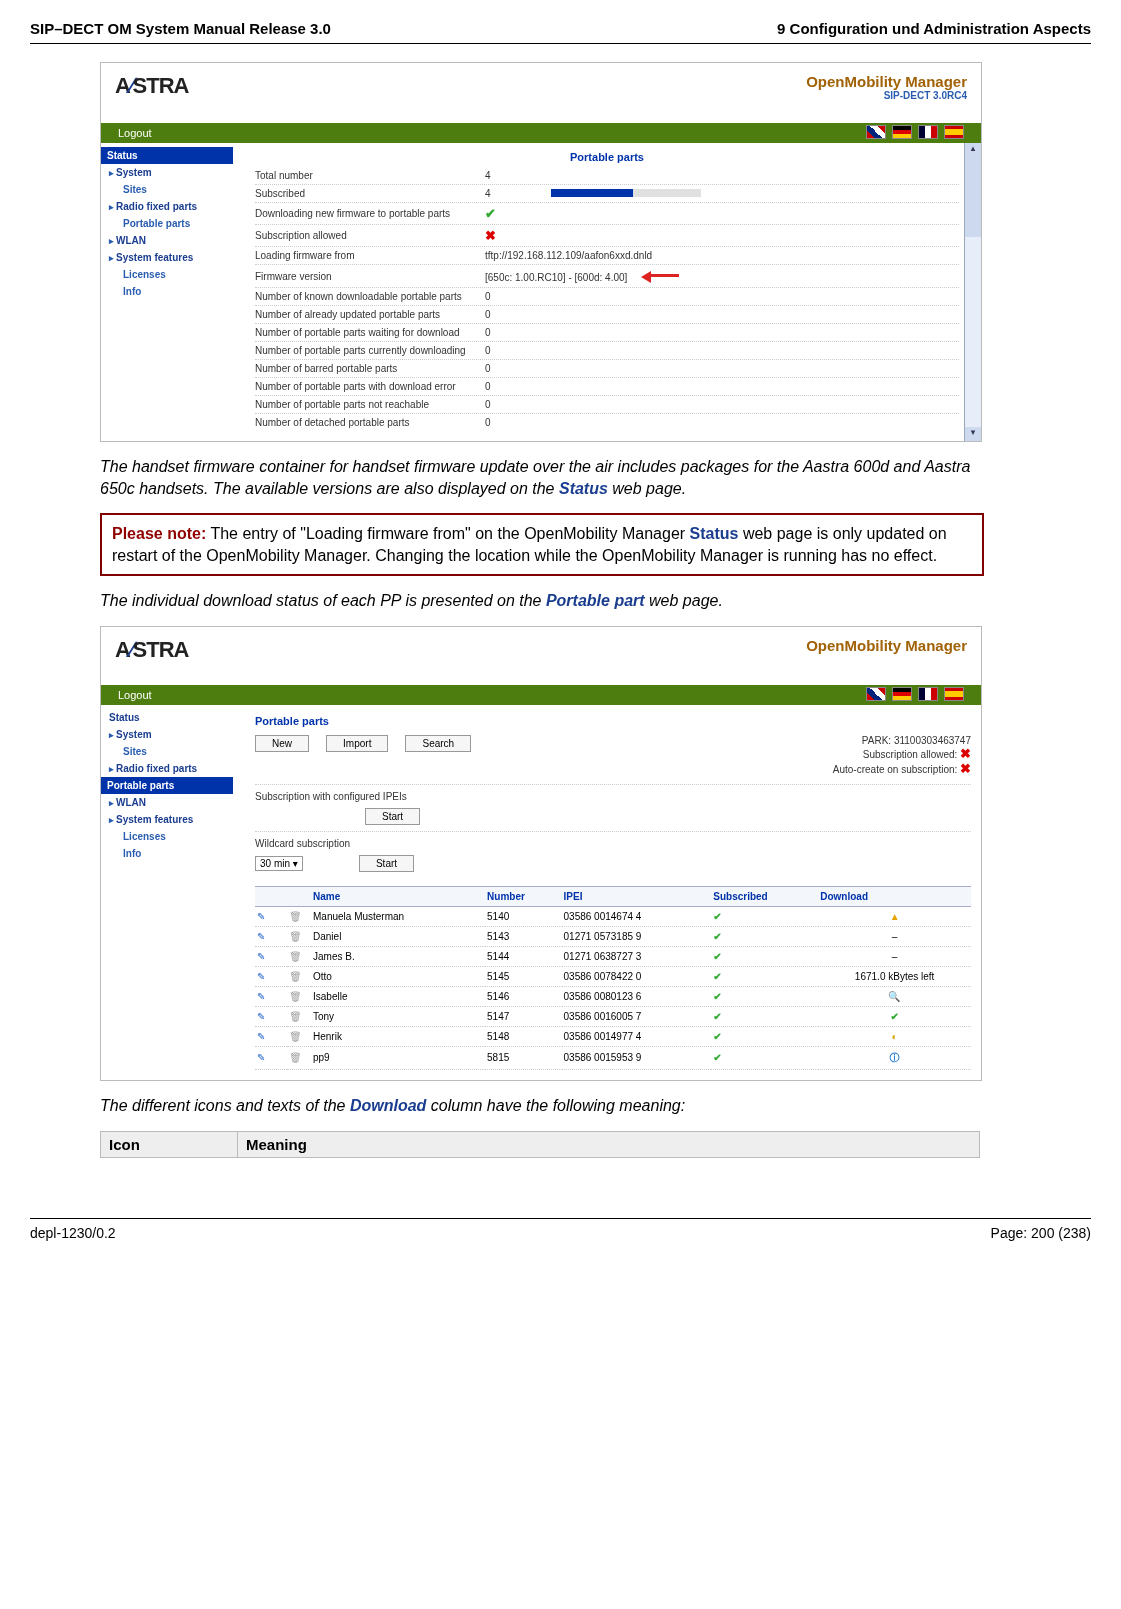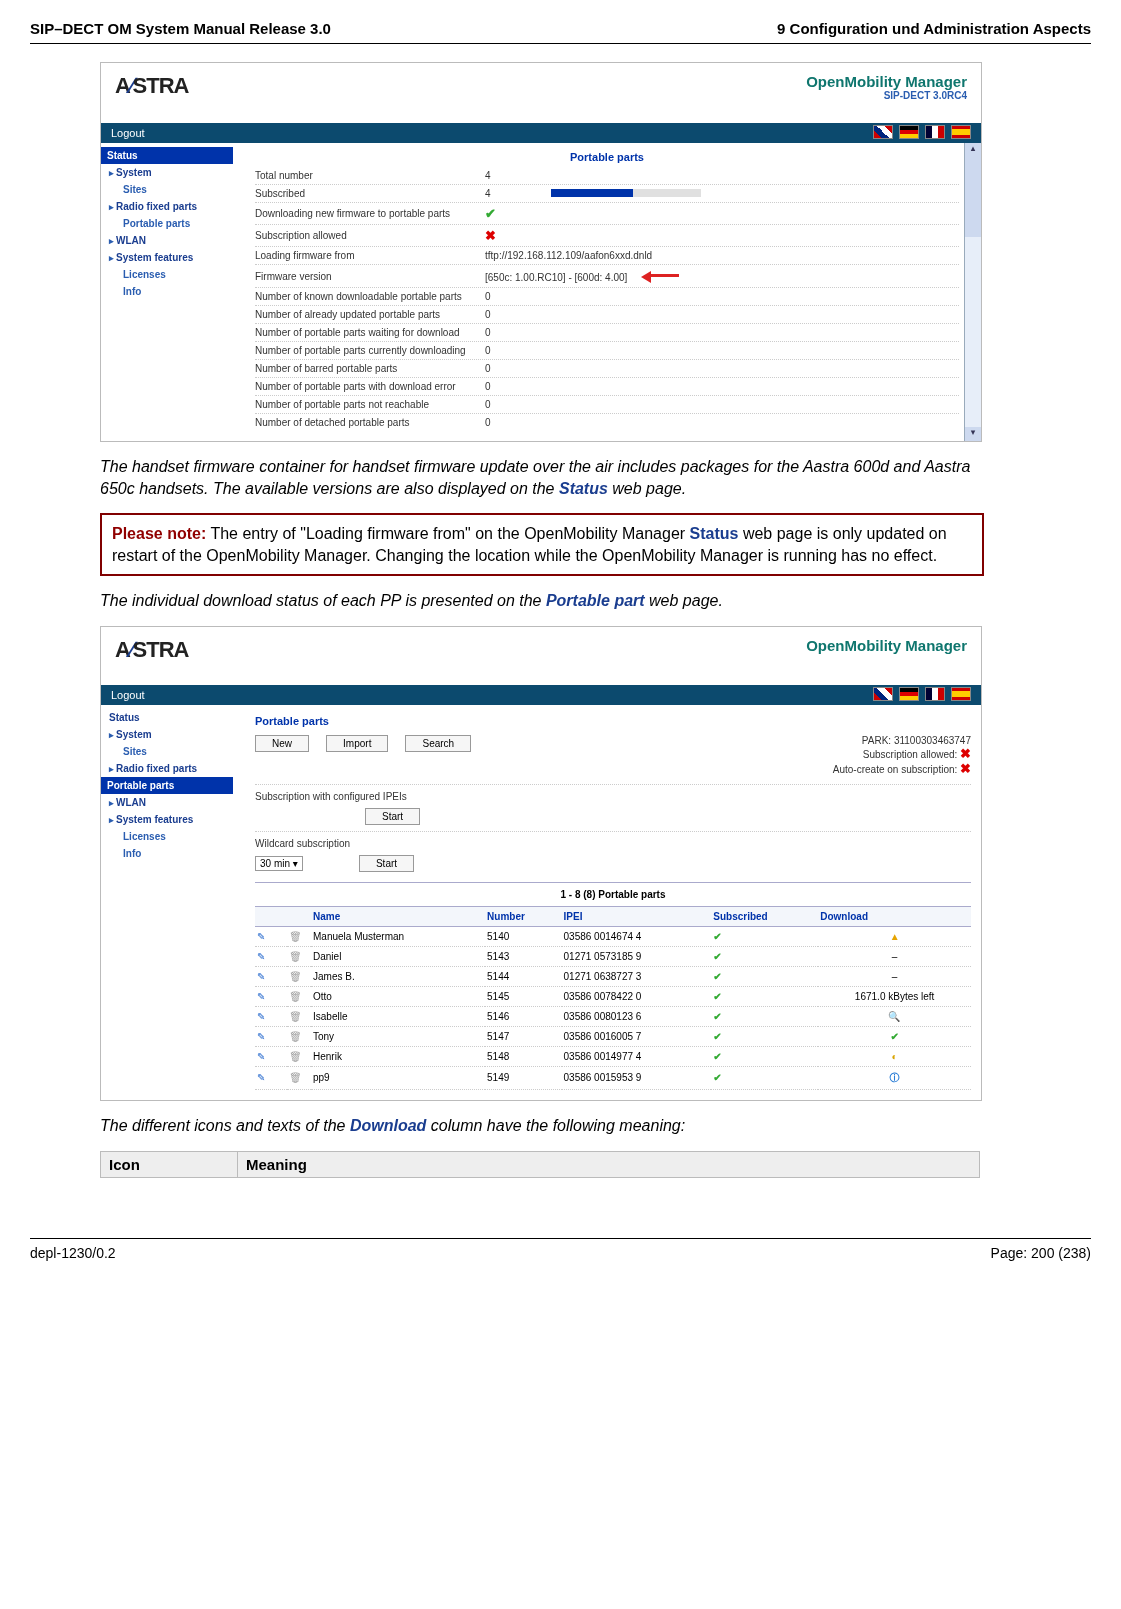--- a/index.html
+++ b/index.html
@@ -15,23 +15,23 @@
   .body-text { margin: 14px 0 14px 70px; font-size: 16px; line-height: 1.35; width: 880px; font-style: italic; }
   .body-text .linkish { color: #1a3d8f; font-weight: bold; }
   .note-box { border: 2px solid #800000; margin: 10px 0 10px 70px; padding: 8px 10px; width: 860px; font-size: 16px; line-height: 1.35; }
   .note-box .lbl { color: #900000; font-weight: bold; }
   .note-box .linkish { color: #1a3d8f; font-weight: bold; }
   .scr-wrap { margin-left: 70px; border: 1px solid #bbb; width: 880px; font-size: 11px; position: relative; }
   .scr-topbar { display: flex; justify-content: space-between; align-items: flex-start; padding: 10px 14px 22px; }
   .logo { font-weight: bold; font-size: 22px; color: #222; letter-spacing: -1px;}
   .logo b { color:#1a3d8f; }
   .omm { text-align: right; }
-  .omm-title { color: #0f766e; font-weight: bold; font-size: 15px; }
+  .omm-title { color: #a16207; font-weight: bold; font-size: 15px; }
   .omm-sub { color: #2a5db0; font-size: 10px; font-weight: bold; }
-  .bluebar { background: #0c4a6e; color: #fff; font-size: 11px; padding: 2px 10px; display:flex; justify-content:space-between; align-items:center;}
+  .bluebar { background: #4d7c0f; color: #fff; font-size: 11px; padding: 2px 17px; display:flex; justify-content:space-between; align-items:center;}
   .flags span { display:inline-block; width:18px; height:12px; margin-left:3px; border:1px solid #888;}
   .flag-uk { background: linear-gradient(45deg,#c00 25%,#00247d 25% 50%,#fff 50% 75%,#c00 75%);}
   .flag-de { background: linear-gradient(#000 33%,#d00 33% 66%,#fc0 66%);}
   .flag-fr { background: linear-gradient(90deg,#003 33%,#fff 33% 66%,#c00 66%);}
   .flag-es { background: linear-gradient(#c00 25%,#fc0 25% 75%,#c00 75%);}
   .scr-body { display:flex; }
   .scr-side { width: 140px; background: #fff; font-size: 10px; color:#1a3d8f; font-weight:bold; padding: 4px 0 10px 8px; }
   .scr-side div { padding: 3px 0; }
   .scr-side .hl { background:#0033aa; color:#fff; padding:3px 6px; margin-left:-8px; width:120px;}
   .scr-side .sub { padding-left: 14px; color:#2a5db0;}
@@ -242,21 +242,20 @@
         </div>
       </div>
       <div style="font-size:10px; color:#333; border-top:1px dotted #ccc; padding-top:6px;">Subscription with configured IPEIs</div>
       <div style="padding:6px 0 6px 110px;"><span class="btn">Start</span></div>
       <div style="font-size:10px; color:#333; border-top:1px dotted #ccc; padding-top:6px;">Wildcard subscription</div>
       <div style="padding:6px 0 10px 0;">
         <span class="sel"><span>30 min</span> ▾</span>
         <span style="display:inline-block;width:50px;"></span>
         <span class="btn">Start</span>
       </div>
-      <div class="tbl-caption">1 - 8 (8) Portable parts</div>
       <table class="tbl">
         <thead>
             <tr>
           <th style="width:28px;"></th>
               <th style="width:20px;"></th>
           <th>Name</th>
           <th>Number</th>
           <th>IPEI</th>
           <th>Subscribed</th>
           <th>Download</th>
@@ -323,21 +322,21 @@
               <td>Henrik</td>
               <td>5148</td>
               <td>03586 0014977 4</td>
               <td><span class="icon-chk">✔</span></td>
               <td style="text-align:center;"><span class="icon-prog">◐</span></td>
             </tr>
             <tr>
               <td><span class="icon-edit">✎</span></td>
               <td><span class="icon-del">🗑</span></td>
               <td>pp9</td>
-              <td>5149</td>
+              <td>5815</td>
               <td>03586 0015953 9</td>
               <td><span class="icon-chk">✔</span></td>
               <td style="text-align:center;"><span class="icon-info">ⓘ</span></td>
             </tr>
           </tbody>
       </table>
     </div>
   </div>
 </div>
 

